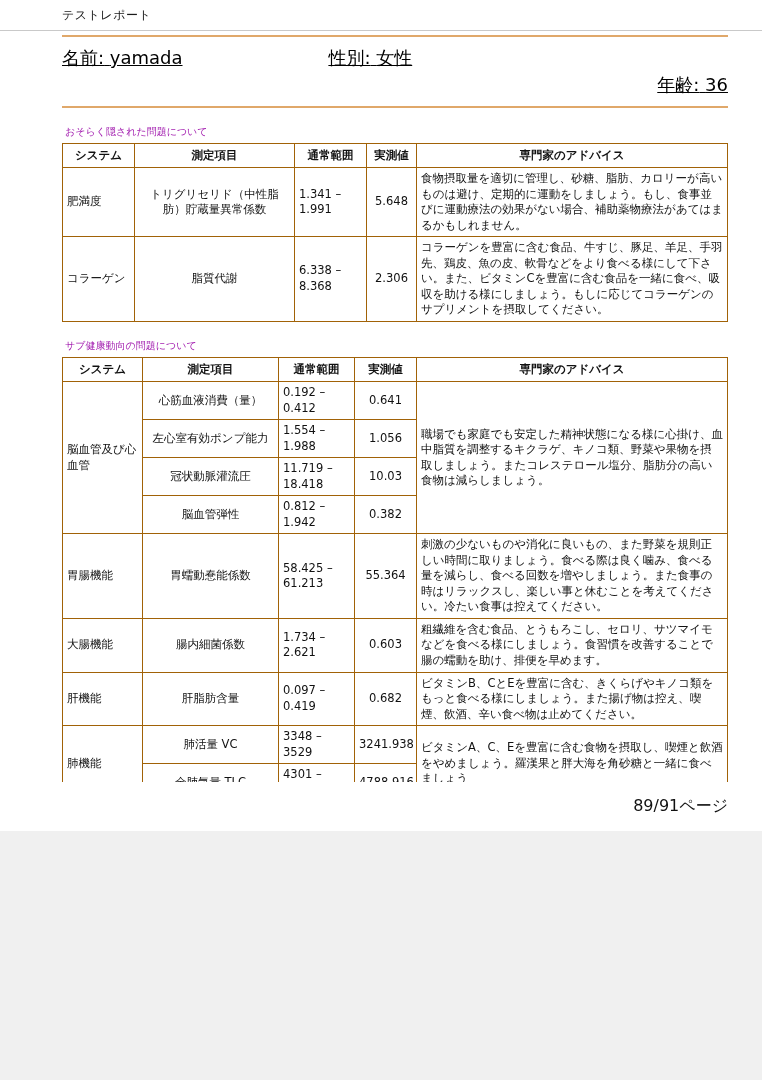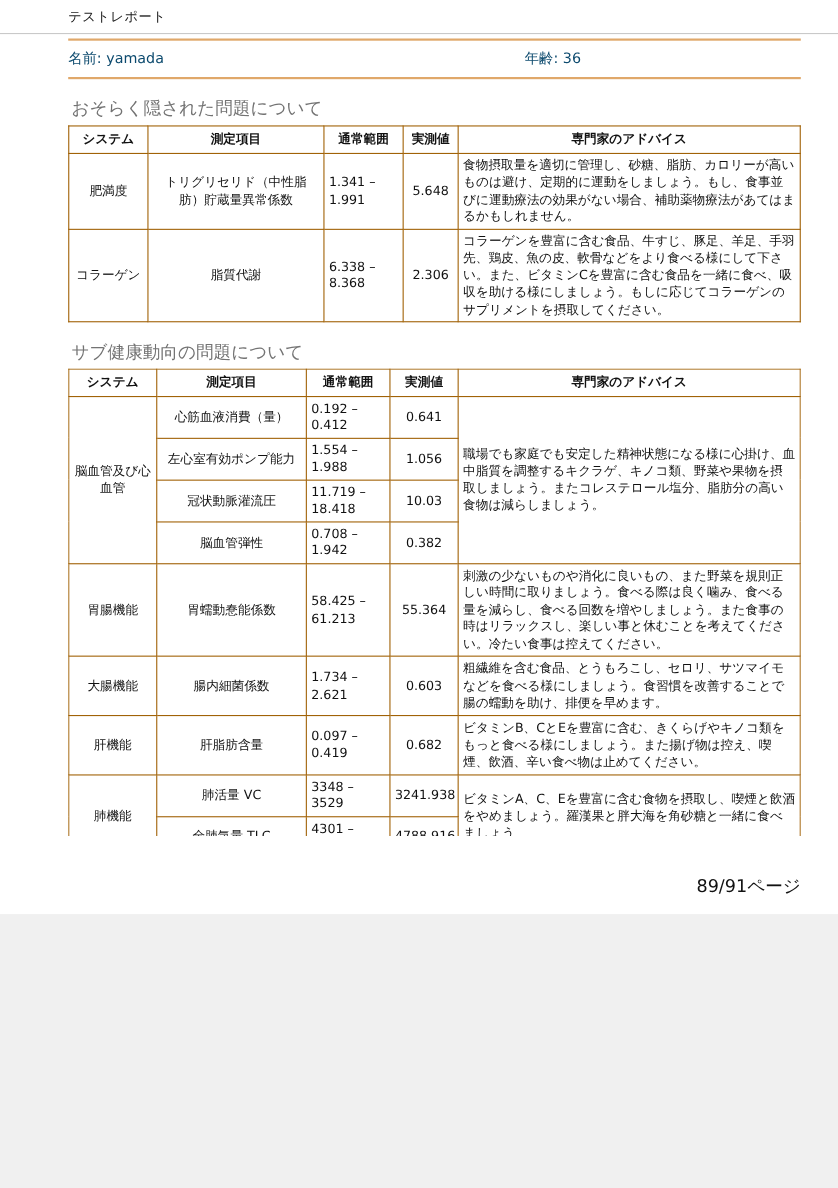--- a/index.html
+++ b/index.html
@@ -41,40 +41,41 @@
     letter-spacing: 3px;
     margin: 38px 0 8px 28px;
     color: #111;
   }
   .title-rule {
     border: none;
     border-top: 2px solid #e0a86a;
     margin: 4px 0 6px 0;
   }
   .info {
-    font-size: 13px;
-    color: #0c4a6e;
+    font-size: 18px;
+    color: #000000;
     line-height: 1.7;
     position: relative;
+    text-decoration: underline;
   }
   .info-row {
     display: flex;
     width: 100%;
   }
   .info-c1 { width: 40%; }
   .info-c2 { width: 30%; text-align: left; }
-  .info-c3 { width: 30%; text-align: right; }
+  .info-c3 { width: 30%; text-align: right; margin-top: 27px; }
   .info-rule {
     border: none;
     border-top: 2px solid #e0a86a;
     margin: 5px 0 0 0;
   }
   .section-label {
-    font-size: 16px;
-    color: #737373;
+    font-size: 10px;
+    color: #a21caf;
     margin: 17px 0 4px 3px;
   }
   table.report {
     border-collapse: collapse;
     width: 100%;
     table-layout: fixed;
   }
   table.report th, table.report td {
     border: 1px solid #a16207;
     font-size: 11.5px;
@@ -82,21 +83,21 @@
     padding: 3px 4px;
     vertical-align: middle;
     line-height: 1.35;
   }
   table.report th {
     text-align: center;
     font-weight: bold;
     font-size: 11.5px;
     padding: 4px 2px;
   }
-  .c-sys { width: 72px; text-align: center; }
+  .c-sys { width: 72px; text-align: left; }
   .c-item { width: 160px; text-align: center; }
   .c-range { width: 72px; text-align: left; font-family: "DejaVu Sans", sans-serif; }
   .c-val { width: 50px; text-align: center; }
   .c-adv { text-align: left; }
   .adv {
     line-height: 1.42;
     font-size: 11.5px;
     padding: 4px 5px;
     margin-left: 33px;
   }
@@ -127,20 +128,24 @@
   <div class="content">
 
     <hr class="title-rule">
 
     <div class="info">
       <div class="info-row">
         <div class="info-c1">
           <span>名前:</span>
           <span>yamada</span>
         </div>
+        <div class="info-c2">
+          <span>性別:</span>
+          <span>女性</span>
+        </div>
         <div class="info-c3">
           <span>年齢:</span>
           <span>36</span>
         </div>
       </div>
       <div class="info-row">
         <div class="info-c2"></div>
       </div>
     </div>
     <hr class="info-rule">
@@ -200,21 +205,21 @@
           <td class="c-range range-2l">1.554 – 1.988</td>
           <td class="c-val">1.056</td>
         </tr>
         <tr>
           <td class="c-item">冠状動脈灌流圧</td>
           <td class="c-range range-2l">11.719 – 18.418</td>
           <td class="c-val">10.03</td>
         </tr>
         <tr>
           <td class="c-item">脳血管弾性</td>
-          <td class="c-range range-2l">0.708 – 1.942</td>
+          <td class="c-range range-2l">0.812 – 1.942</td>
           <td class="c-val">0.382</td>
         </tr>
 
         <tr>
           <td class="c-sys">胃腸機能</td>
           <td class="c-item">胃蠕動惷能係数</td>
           <td class="c-range range-2l">58.425 – 61.213</td>
           <td class="c-val">55.364</td>
           <td class="c-adv adv">刺激の少ないものや消化に良いもの、また野菜を規則正しい時間に取りましょう。食べる際は良く噛み、食べる量を減らし、食べる回数を増やしましょう。また食事の時はリラックスし、楽しい事と休むことを考えてください。冷たい食事は控えてください。</td>
         </tr>

